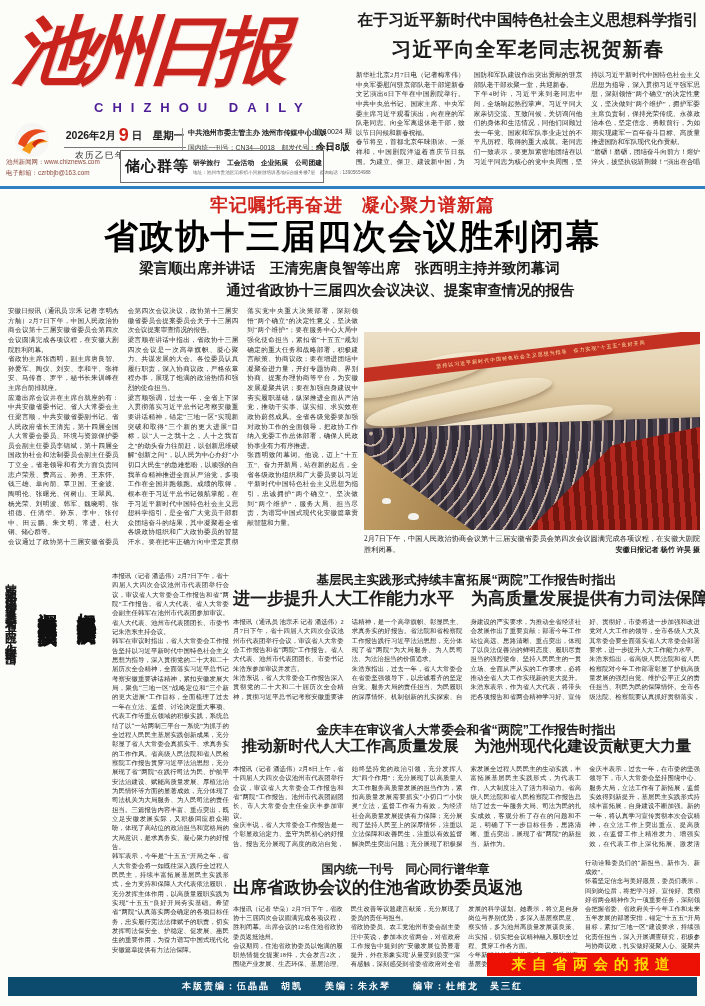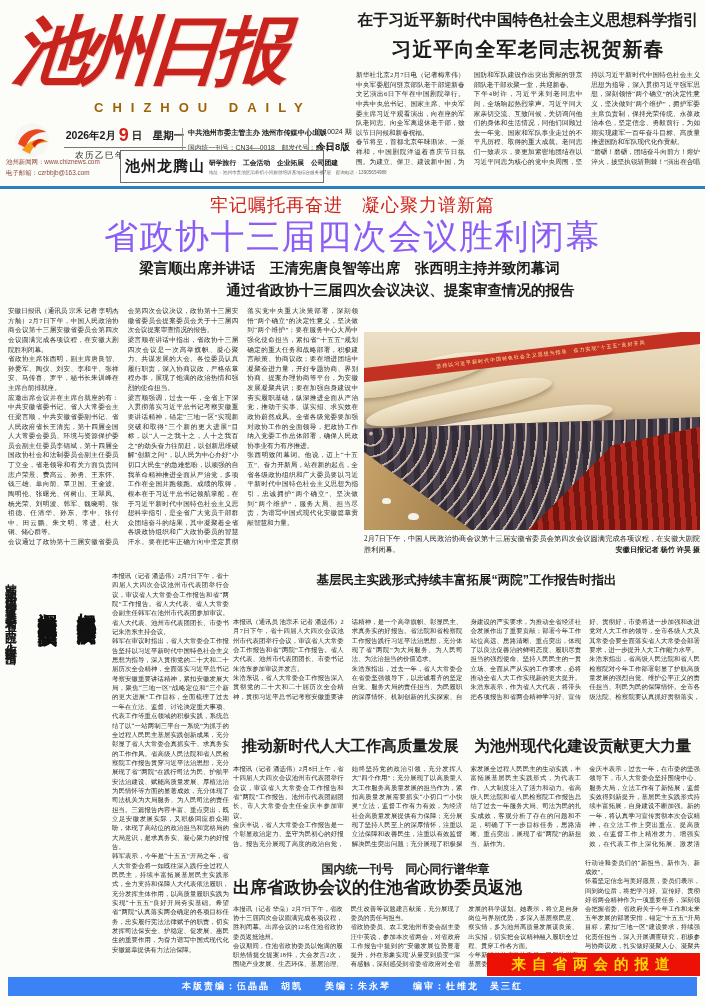--- a/index.html
+++ b/index.html
@@ -5,21 +5,21 @@
   html,body{margin:0;padding:0;background:#e8e8e4;}
   .page{position:relative;width:705px;height:1006px;margin:0 auto;background:#fcfcf9;overflow:hidden;
         font-family:"Liberation Serif","DejaVu Serif",serif;color:#1c1c1c;}
   .abs{position:absolute;}
   .sans{font-family:"Liberation Sans","DejaVu Sans",sans-serif;}
   .bodytext{font-size:6.6px;line-height:1.46;text-align:justify;white-space:pre-line;overflow:hidden;color:#2a2a2a;}
 
   
   .brand-title{left:14px;top:2px;width:320px;font-size:74px;line-height:1.35;font-weight:bold;font-style:italic;
                color:#c8231c;letter-spacing:-7px;transform:skewX(-4deg);text-shadow:1px 1px 0 rgba(200,35,28,.25);}
-  .brand-en{left:94px;top:100px;font-size:13px;letter-spacing:9px;color:#a16207;font-weight:bold;}
+  .brand-en{left:94px;top:100px;font-size:13px;letter-spacing:9px;color:#4c1d95;font-weight:bold;}
   .logo{left:12px;top:120px;width:40px;height:40px;}
   .date-block{left:64px;top:126px;width:122px;text-align:center;}
   .date-l1{font-size:10.5px;font-weight:bold;white-space:nowrap;}
   .date-day{color:#d4221a;font-size:18px;font-weight:900;line-height:1;vertical-align:-2px;}
   .date-l2{margin-top:3px;border-top:1px solid #777;padding-top:2px;font-size:8.5px;letter-spacing:1.5px;}
   .vsep{width:0;border-left:1px solid #9a9a9a;height:32px;top:128px;}
   .pub-block{left:188px;top:128px;width:116px;}
   .pub-l1{font-size:7.2px;font-weight:bold;white-space:nowrap;}
   .pub-l2{font-size:6.8px;margin-top:5px;color:#333;white-space:nowrap;}
   .issue-block{left:312px;top:127px;width:42px;text-align:center;}
@@ -32,22 +32,22 @@
   .ad-services{font-size:6.8px;font-weight:bold;white-space:nowrap;}
   .ad-address{font-size:4.6px;color:#666;margin-top:2px;white-space:nowrap;}
 
   .topstory{left:356px;top:10px;width:344px;}
   .topstory-kicker{font-size:15.5px;font-weight:900;text-align:center;white-space:nowrap;}
   .topstory-head{font-size:20px;font-weight:900;text-align:center;margin-top:5px;letter-spacing:1px;}
   .topstory-body{margin-top:7px;height:104px;column-count:3;column-gap:9px;}
   .blue-rule{left:0;top:186px;width:705px;height:3px;background:#2f80c3;}
 
   
-  .eyebrow{left:0;top:193px;width:705px;text-align:center;font-size:18px;font-weight:400;color:#d0241d;letter-spacing:1px;}
-  .lead-head{left:0;top:214px;width:705px;text-align:center;font-size:34px;font-weight:400;color:#8b5cf6;letter-spacing:1.5px;}
+  .eyebrow{left:0;top:193px;width:705px;text-align:center;font-size:18px;font-weight:700;color:#d0241d;letter-spacing:1px;}
+  .lead-head{left:0;top:214px;width:705px;text-align:center;font-size:34px;font-weight:700;color:#000000;letter-spacing:1.5px;}
   .deck1{left:0;top:259px;width:699px;text-align:center;font-size:14.5px;font-weight:900;}
   .deck2{left:0;top:281px;width:705px;text-align:center;font-size:14.5px;font-weight:900;padding-left:48px;}
   .lead-body{left:8px;top:306px;width:350px;height:262px;column-count:3;column-gap:9px;}
 
   
   .photo{left:364px;top:332px;width:336px;height:198px;overflow:hidden;
          background:linear-gradient(180deg,#ecdfc6 0%,#e3d0ac 26%,#d3bd95 40%,#8d7a72 52%,#4a4049 68%,#3a333d 100%);}
   .photo-panel{position:absolute;background:linear-gradient(180deg,#f4ead2,#dcc9a4);border-radius:50%/18px;
                box-shadow:0 3px 4px rgba(120,90,60,.45);}
   .photo-banner{position:absolute;left:-8px;top:16px;width:370px;height:14px;background:#c23122;transform:rotate(-6.5deg);
@@ -86,21 +86,21 @@
               font-size:14.5px;letter-spacing:6px;line-height:23px;text-align:center;white-space:nowrap;}
 
   
   .han-kicker{left:3px;top:575px;height:372px;writing-mode:vertical-rl;font-size:11.5px;font-weight:bold;
               letter-spacing:2px;color:#1a1a1a;}
   .han-head{left:28px;top:597px;height:314px;writing-mode:vertical-rl;font-size:19.5px;font-weight:900;
             letter-spacing:1px;line-height:39px;white-space:pre-line;color:#111;}
   .han-body{left:112px;top:571px;width:117px;height:402px;font-size:6.4px;}
 
   
-  .footer-bar{left:8px;top:977px;width:689px;height:19px;background:#3b82f6;color:#fff;font-size:9px;
+  .footer-bar{left:8px;top:977px;width:689px;height:19px;background:#0c4a6e;color:#fff;font-size:9px;
               letter-spacing:2px;font-weight:bold;text-align:center;line-height:19px;white-space:nowrap;}
 </style>
 </head>
 <body>
 
 <div class="page">
 
   <div class="abs brand-title">池州日报</div>
   <div class="abs brand-en sans">CHIZHOU DAILY</div>
 
@@ -129,21 +129,21 @@
     <div class="issue-no">第 10024 期</div>
     <div class="issue-pages">今日8版</div>
   </div>
 
   <div class="abs contact sans">
     <div>池州新闻网：www.chiznews.com</div>
     <div>电子邮箱：czrbbjb@163.com</div>
   </div>
 
   <div class="abs ad-box sans">
-    <div class="ad-brand">池州龙腾山</div>
+    <div class="ad-brand">储心群等</div>
     <div class="ad-right">
       <div class="ad-services">研学旅行　工会活动　企业拓展　公司团建</div>
       <div class="ad-address">地址：池州市贵池区涓桥镇小河旅游培训基地综合服务楼7层　咨询电话：13905654988</div>
     </div>
   </div>
 
   <div class="abs topstory">
     <div class="topstory-kicker sans">在于习近平新时代中国特色社会主义思想科学指引</div>
     <div class="topstory-head sans">习近平向全军老同志祝贺新春</div>
     <div class="topstory-body bodytext">新华社北京2月7日电（记者梅常伟）中央军委慰问驻京部队老干部迎新春文艺演出6日下午在中国剧院举行。中共中央总书记、国家主席、中央军委主席习近平观看演出，向在座的军队老同志、向全军离退休老干部，致以节日问候和新春祝福。
@@ -183,25 +183,27 @@
   </div>
 
   <div class="abs han-kicker sans">韩军在池州市代表团审议省人大常委会和省“两院”工作报告时指出</div>
   <div class="abs han-head">切实以高水平法治保障高质量发展
 深入推进全过程人民民主基层实践</div>
   <div class="abs han-body bodytext">本报讯（记者 潘选伟）2月7日下午，省十四届人大四次会议池州市代表团举行会议，审议省人大常委会工作报告和省“两院”工作报告。省人大代表、省人大常委会副主任韩军在池州市代表团参加审议。省人大代表、池州市代表团团长、市委书记朱浩东主持会议。
 韩军在审议时指出，省人大常委会工作报告坚持以习近平新时代中国特色社会主义思想为指导，深入贯彻党的二十大和二十届历次全会精神，全面落实习近平总书记考察安徽重要讲话精神，紧扣安徽发展大局，聚焦“三地一区”战略定位和“三个新的更大进展”工作目标，全面梳理了过去一年在立法、监督、讨论决定重大事项、代表工作等重点领域的积极实践，系统总结了以“一站两制三平台一系统”为抓手的全过程人民民主基层实践创新成果，充分彰显了省人大常委会真抓实干、求真务实的工作作风。省高级人民法院和省人民检察院工作报告贯穿习近平法治思想，充分展现了省“两院”在践行司法为民、护航平安法治建设、赋能高质量发展、厚植法治为民情怀等方面的显著成效，充分体现了司法机关为大局服务、为人民司法的责任担当。三篇报告内容丰富、重点突出，既立足安徽发展实际，又积极回应群众期盼，体现了高站位的政治担当和宽格局的大局意识，是求真务实、凝心聚力的好报告。
 韩军表示，今年是“十五五”开局之年，省人大常委会将一如既往深入践行全过程人民民主，持续丰富拓展基层民主实践形式，全力支持和保障人大代表依法履职，充分发挥主体作用，以高质量履职实践为实现“十五五”良好开局夯实基础。希望省“两院”认真落实两会确定的各项目标任务，忠实履行宪法法律赋予的职责，切实发挥司法保安全、护稳定、促发展、惠民生的重要作用，为奋力谱写中国式现代化安徽篇章提供有力法治保障。</div>
 
   <div class="abs sec-kicker sans" style="top:572px;">基层民主实践形式持续丰富拓展“两院”工作报告时指出</div>
+  <div class="abs sec-head zhu-head sans">进一步提升人大工作能力水平　为高质量发展提供有力司法保障</div>
   <div class="abs zhu-body bodytext">本报讯（通讯员 池宗禾 记者 潘选伟）2月7日下午，省十四届人大四次会议池州市代表团举行会议，审议省人大常委会工作报告和省“两院”工作报告。省人大代表、池州市代表团团长、市委书记朱浩东参加审议并发言。
 朱浩东说，省人大常委会工作报告深入贯彻党的二十大和二十届历次全会精神，贯彻习近平总书记考察安徽重要讲话精神，是一个高举旗帜、彰显民主、求真务实的好报告。省法院和省检察院工作报告践行习近平法治思想，充分体现了省“两院”为大局服务、为人民司法、为法治担当的价值追求。
 朱浩东指出，过去一年，省人大常委会在省委坚强领导下，以忠诚看齐的坚定自觉、服务大局的责任担当、为民履职的深厚情怀、机制创新的扎实探索、自身建设的严实要求，为推动全省经济社会发展作出了重要贡献；部署今年工作站位高远、思路清晰、重点突出，体现了以良法促善治的鲜明态度、履职尽责担当的强烈使命、坚持人民民主的一贯立场、全面从严从实的工作要求，必将推动全省人大工作实现新的更大提升。朱浩东表示，作为省人大代表，将带头把各项报告和省两会精神学习好、宣传好、贯彻好，市委将进一步加强和改进党对人大工作的领导，全市各级人大及其常委会要全面落实省人大常委会部署要求，进一步提升人大工作能力水平。
 朱浩东指出，省高级人民法院和省人民检察院对今年工作部署彰显了护航高质量发展的强烈自觉、维护公平正义的责任担当、利民为民的保障情怀。全市各级法院、检察院要认真抓好贯彻落实，在服务高质量发展、维护社会安全稳定、保障群众合法权益、抓好自身队伍建设等方面真抓实干、创先争优。市委将一如既往加强和改进党对司法工作的领导，全力支持和保障“两院”各项工作有序开展，努力为高质量发展提供有力司法保障。</div>
 
+  <div class="abs sec-kicker sans" style="top:722px;">金庆丰在审议省人大常委会和省“两院”工作报告时指出</div>
   <div class="abs sec-head jin-head sans">推动新时代人大工作高质量发展　为池州现代化建设贡献更大力量</div>
   <div class="abs jin-body bodytext">本报讯（记者 潘选伟）2月8日上午，省十四届人大四次会议池州市代表团举行会议，审议省人大常委会工作报告和省“两院”工作报告。池州市代表团副团长、市人大常委会主任金庆丰参加审议。
 金庆丰说，省人大常委会工作报告是一个彰显政治定力、坚守为民初心的好报告。报告充分展现了高度的政治自觉，始终坚持党的政治引领，充分发挥人大“四个作用”；充分展现了以高质量人大工作服务高质量发展的担当作为，紧扣高质量发展需要抓实“小切口”“小快灵”立法，监督工作有力有效，为经济社会高质量发展提供有力保障；充分展现了坚持人民至上的深厚情怀，注重以立法保障和改善民生，注重以有效监督解决民生突出问题；充分展现了积极探索发展全过程人民民主的生动实践，丰富拓展基层民主实践形式，为代表工作、人大制度注入了活力和动力。省高级人民法院和省人民检察院工作报告总结了过去一年服务大局、司法为民的扎实成效，客观分析了存在的问题和不足，明确了下一步目标任务，思路清晰、重点突出，展现了省“两院”的新担当、新作为。
 金庆丰表示，过去一年，在市委的坚强领导下，市人大常委会坚持围绕中心、服务大局，立法工作有了新拓展，监督实效得到新提升，基层民主实践形式持续丰富拓展，自身建设不断加强。新的一年，将认真学习宣传贯彻本次会议精神，在立法工作上突出重点、提高质效，在监督工作上精准发力、增强实效，在代表工作上深化拓展、激发活力，在自身建设上从严从实、提升效能，以高质量人大工作为池州现代化建设作出新的更大贡献。</div>
 
   <div class="abs wy-kicker sans">国内统一刊号　同心同行谱华章</div>
   <div class="abs wy-head">出席省政协会议的住池省政协委员返池</div>
   <div class="abs wy-body bodytext">本报讯（记者 华朵）2月7日下午，省政协十三届四次会议圆满完成各项议程，胜利闭幕。出席会议的12名住池省政协委员返抵池州。
 会议期间，住池省政协委员以饱满的履职热情提交提案18件，大会发言2次，围绕产业发展、生态环保、基层治理、民生改善等议题建言献策，充分展现了委员的责任与担当。
 省政协委员、农工党池州市委会副主委汪中英说，参加本次省两会，对省政府工作报告中提到的“安徽发展位势显著提升，外在形象实现‘从量变到质变’”深有感触，深刻感受到省委省政府对全省发展的科学谋划。她表示，将立足自身岗位与界别优势，多深入基层察民意、察实情，多为池州高质量发展谋良策、出实招，切实把会议精神融入履职全过程、贯穿工作各方面。

